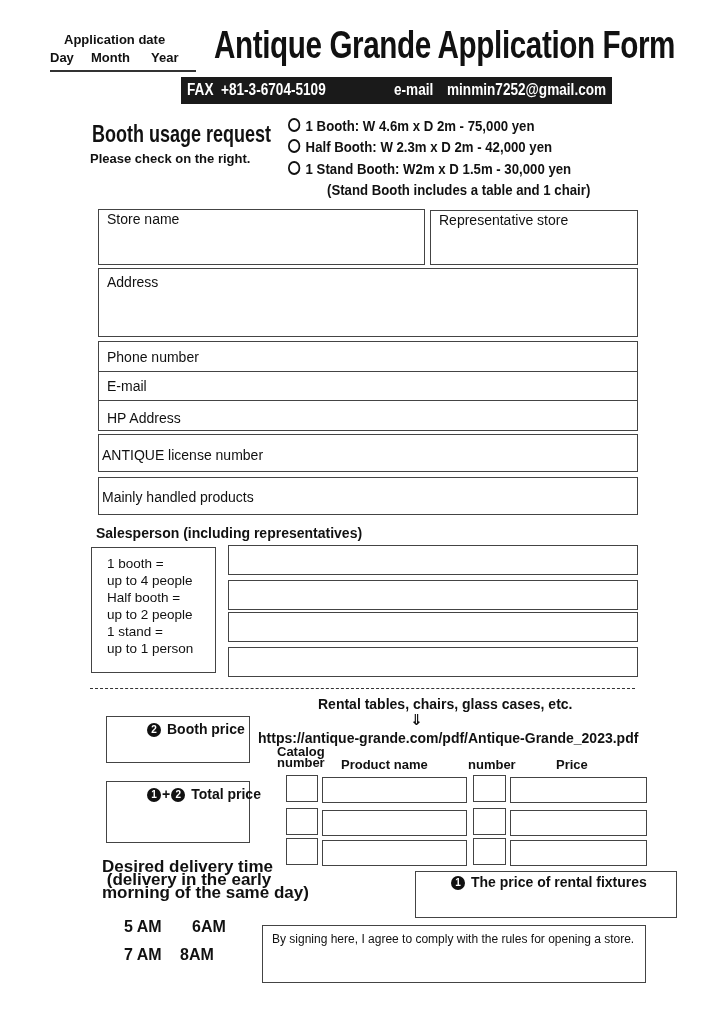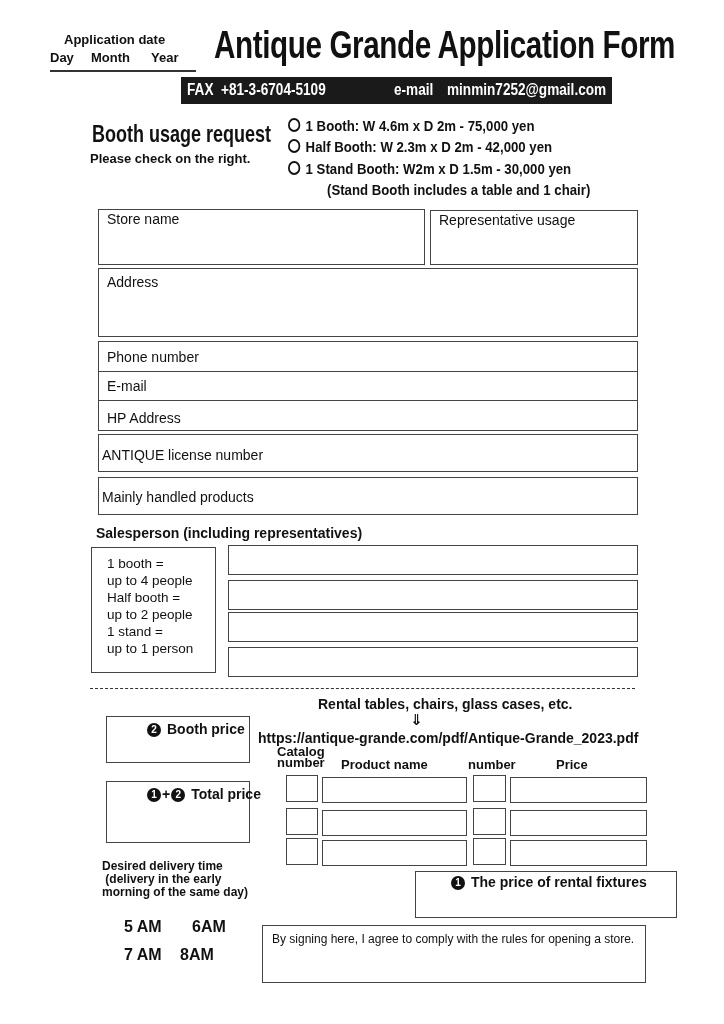--- a/index.html
+++ b/index.html
@@ -37,21 +37,21 @@
   #divider { left:90px; top:688px; width:545px; height:0; border-top:1.5px dashed #333; }
   #rental-title { left:318px; top:696px; font-size:14px; font-weight:bold; white-space:nowrap; }
   #rental-arrow { left:410px; top:711px; font-size:15px; font-weight:bold; }
   #rental-url { left:258px; top:730px; font-size:14px; font-weight:bold; white-space:nowrap; }
   .colh { position:absolute; font-size:13px; font-weight:bold; white-space:nowrap; }
   #booth-price { left:106px; top:716px; width:144px; height:47px; }
   #total-price { left:106px; top:781px; width:144px; height:62px; }
   .pricelbl { position:absolute; left:9px; top:4px; font-size:14px; font-weight:bold; white-space:nowrap;padding-left:31px; }
   .circ { display:inline-block; width:14px; height:14px; border-radius:50%; background:#111; color:#fff;
           font-size:10px; line-height:14px; text-align:center; vertical-align:1px; margin-right:6px; }
-  #delivery { left:102px; top:860px; font-size:12px; font-weight:bold; line-height:13px; white-space:pre; }
+  #delivery { left:102px; top:860px; font-size:17px; font-weight:bold; line-height:13px; white-space:pre; }
   .time { position:absolute; font-size:16px; font-weight:bold; white-space:nowrap; }
   #rental-fix { left:415px; top:871px; width:262px; height:47px; }
   #sign-box { left:262px; top:925px; width:384px; height:58px; }
   #sign-text { position:absolute; left:9px; top:6px; font-size:12px; white-space:nowrap; font-weight:normal; }
 </style>
 </head>
 <body>
 
 <div class="abs" id="date-head">
   <span id="date-title">Application date</span>
@@ -80,21 +80,21 @@
 </div>
 <div class="opt" style="top:160px;">
   <span class="radio"></span><span>1 Stand Booth: W2m x D 1.5m - 30,000 yen</span>
 </div>
 <div id="opt-note">(Stand Booth includes a  table and 1 chair)</div>
 
 <div class="box" style="left:98px; top:209px; width:327px; height:56px;">
   <span class="cell-lbl">Store name</span>
 </div>
 <div class="box" style="left:430px; top:210px; width:208px; height:55px;">
-  <span class="cell-lbl">Representative usage</span>
+  <span class="cell-lbl">Representative store</span>
 </div>
 
 <div class="box" style="left:98px; top:268px; width:540px; height:69px;">
   <span class="cell-lbl" style="top:5px;">Address</span>
 </div>
 
 <div class="box" style="left:98px; top:341px; width:540px; height:31px;">
   <span class="cell-lbl" style="top:7px;">Phone number</span>
 </div>
 <div class="box" style="left:98px; top:371px; width:540px; height:30px;">

